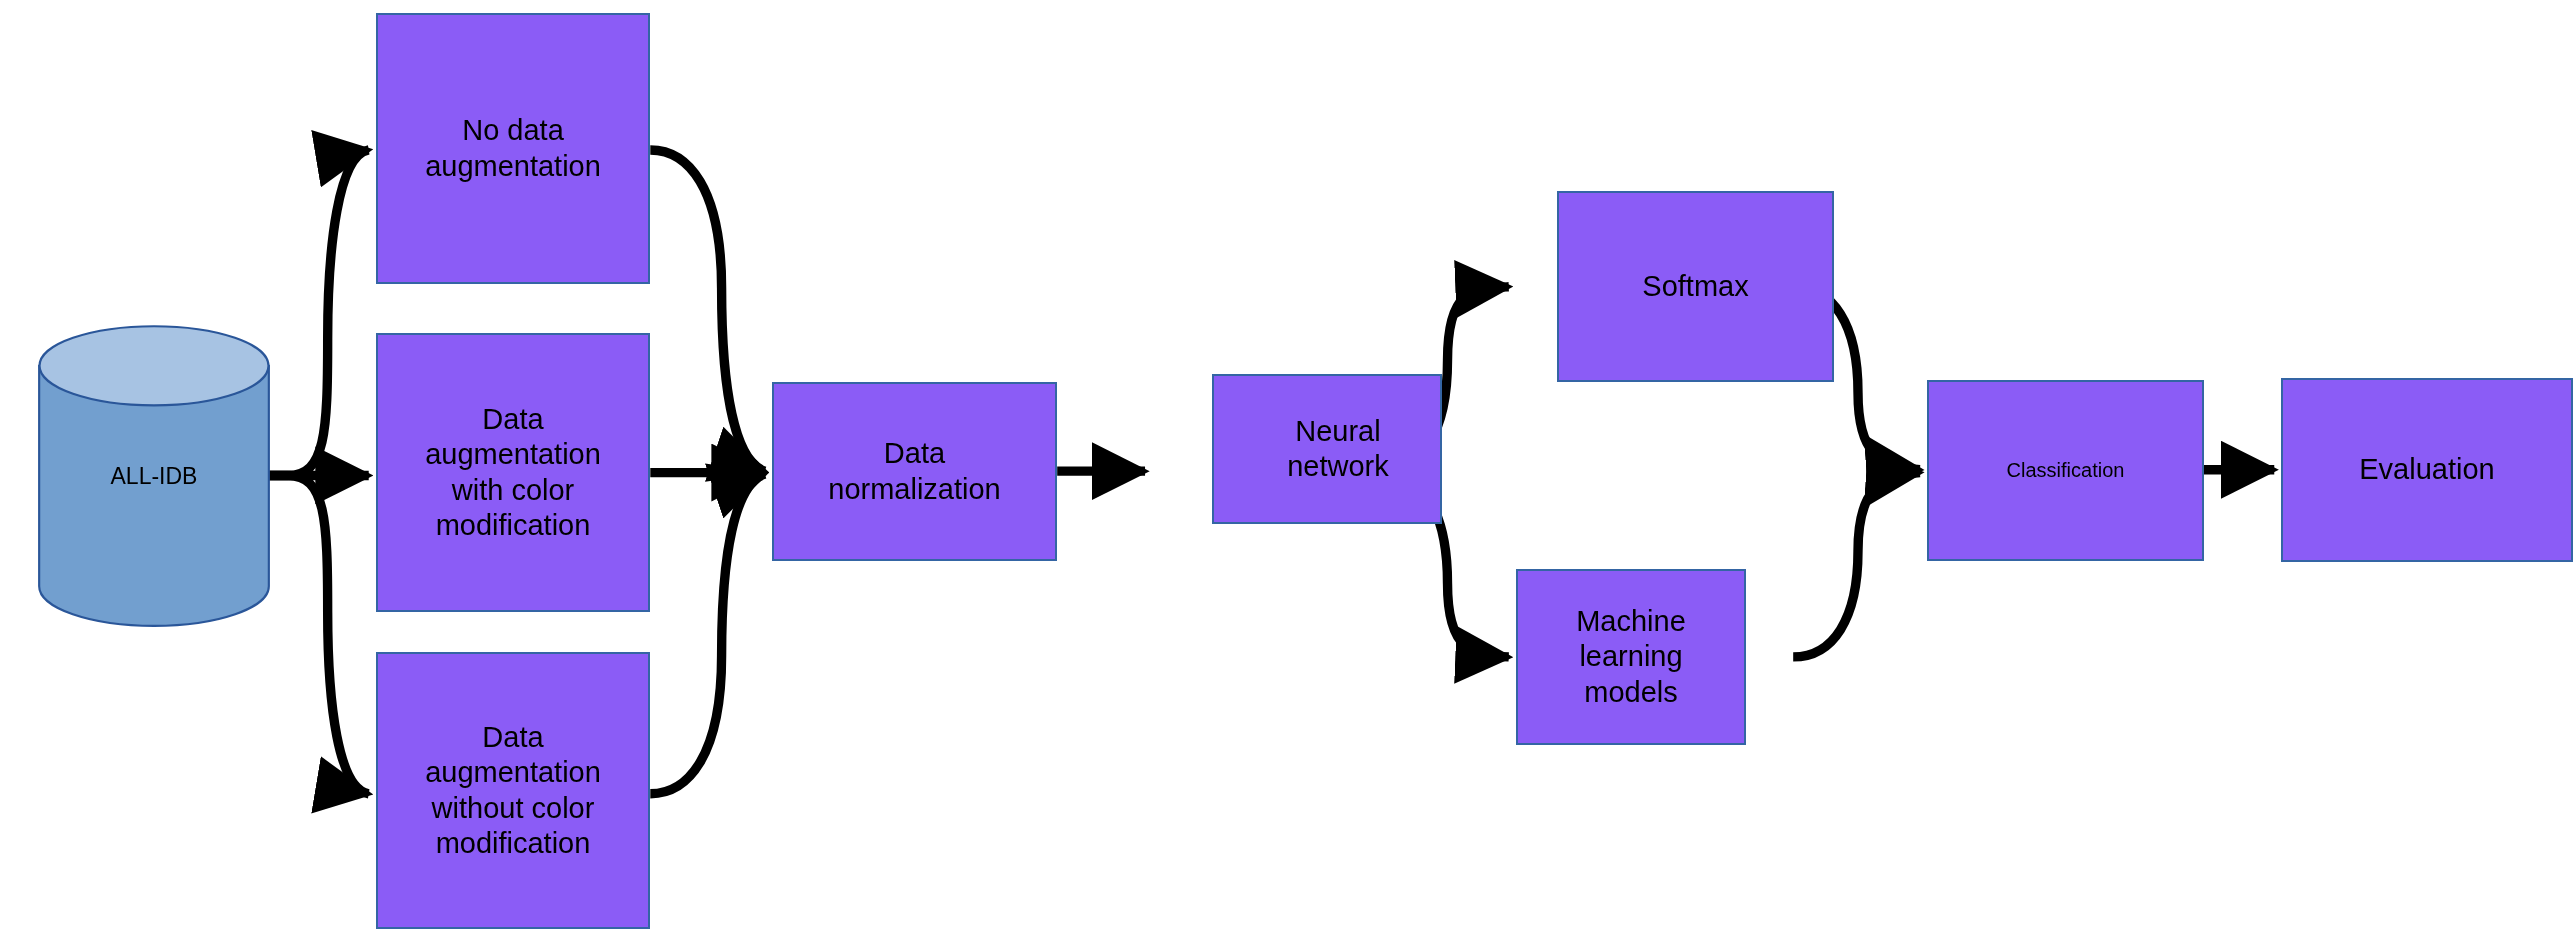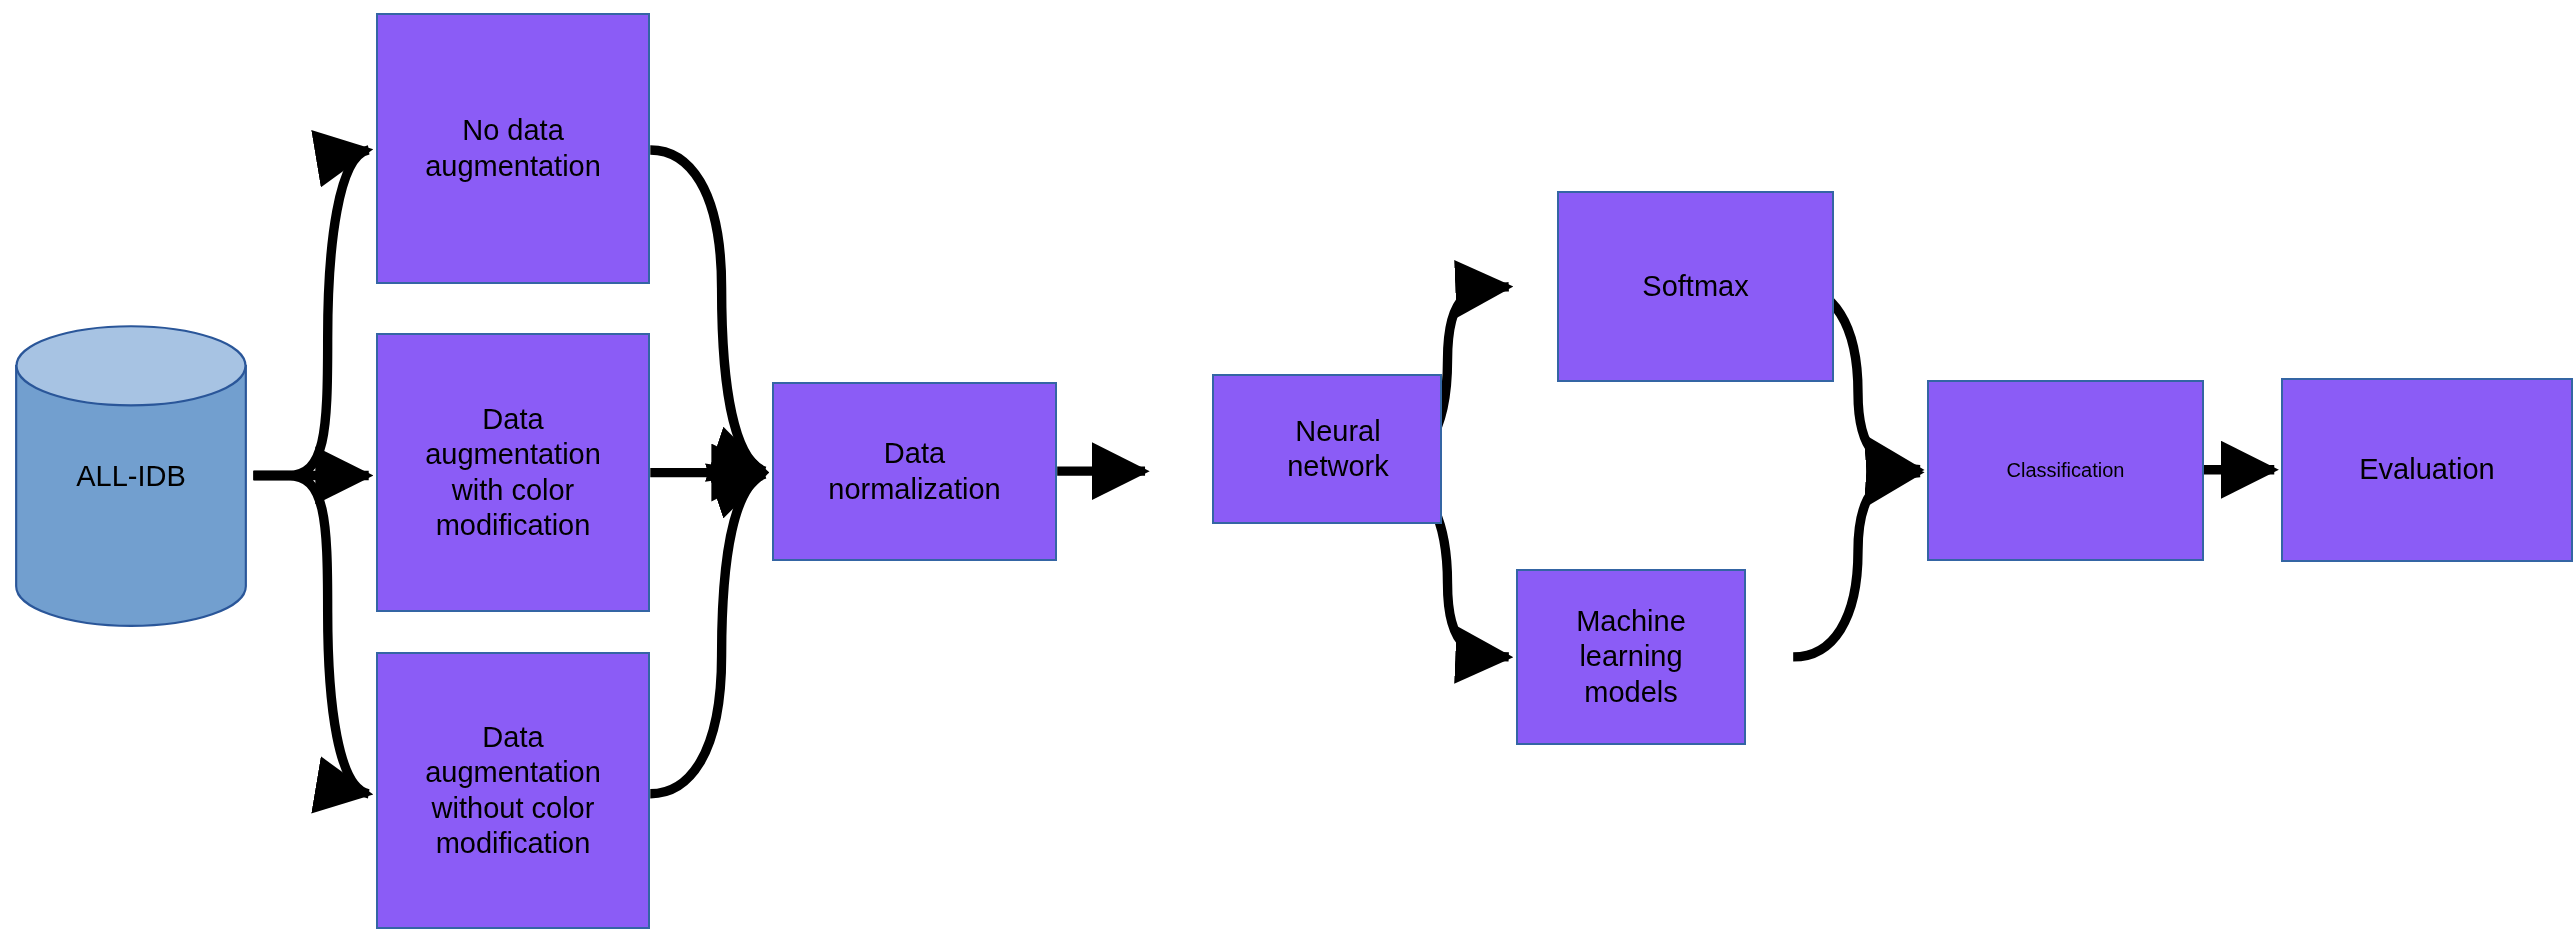--- a/index.html
+++ b/index.html
@@ -85,21 +85,21 @@
 
     <path d="M 1920 652 C 1975 652 2010 600 2010 500 C 2010 400 2045 400 2095 398" fill="none" stroke="#000000" stroke-width="13" marker-end="url(#ah)"></path>
     <path d="M 1920 656 C 1975 656 2010 710 2010 810 C 2010 905 2045 910 2095 912" fill="none" stroke="#000000" stroke-width="13" marker-end="url(#ah)"></path>
 
     <path d="M 2490 398 C 2545 398 2580 450 2580 545 C 2580 630 2610 648 2666 652" fill="none" stroke="#000000" stroke-width="13" marker-end="url(#ah)"></path>
     <path d="M 2490 912 C 2545 912 2580 860 2580 765 C 2580 680 2610 660 2666 656" fill="none" stroke="#000000" stroke-width="13" marker-end="url(#ah)"></path>
 
     <path d="M 3060 652 L 3158 652" fill="none" stroke="#000000" stroke-width="13" marker-end="url(#ah)"></path>
   </svg>
 
-  <div class="db" style="left:14px; top:324px; width:234px; height:304px; font-size:29px;">
+  <div class="db" style="left:37px; top:324px; width:234px; height:304px; font-size:23px;">
     <svg width="234" height="304" viewBox="0 0 325 422" xmlns="http://www.w3.org/2000/svg">
       <path d="M 3 58 L 3 364 A 159 55 0 0 0 322 364 L 322 58 Z" fill="#729fcf" stroke="#2a5699" stroke-width="3"></path>
       <ellipse cx="162.5" cy="58" rx="159" ry="55" fill="#a7c3e3" stroke="#2a5699" stroke-width="3"></ellipse>
     </svg>
     <span class="label">ALL-IDB</span>
   </div>
 
   <div class="node" style="left:376px; top:13px; width:274px; height:271px; font-size:29px;">
     <span class="label">No data
 augmentation</span>

